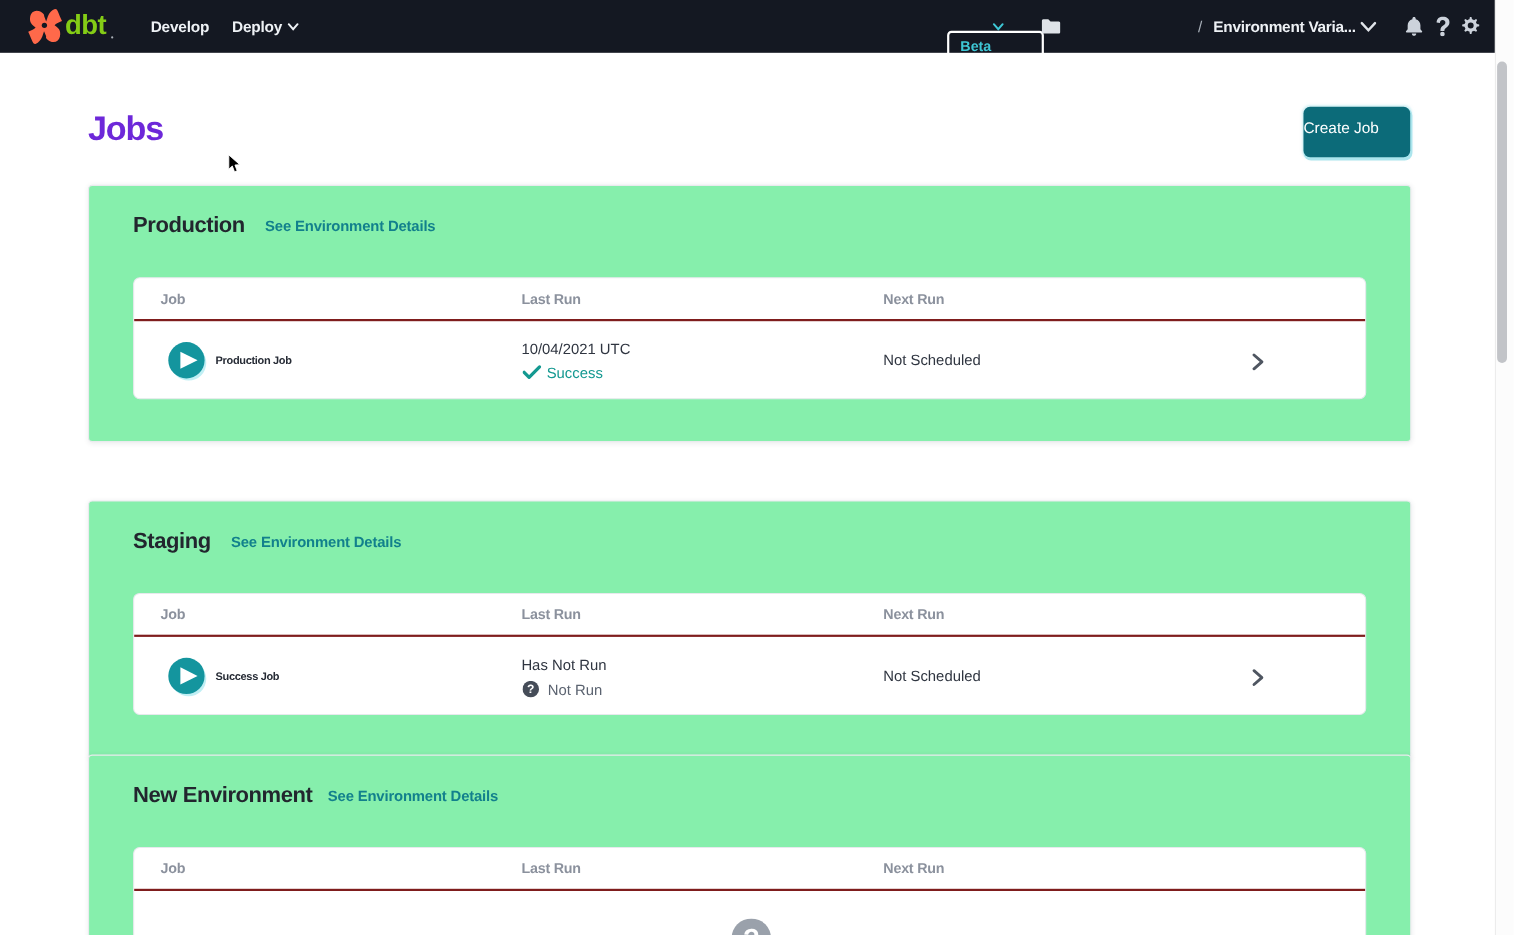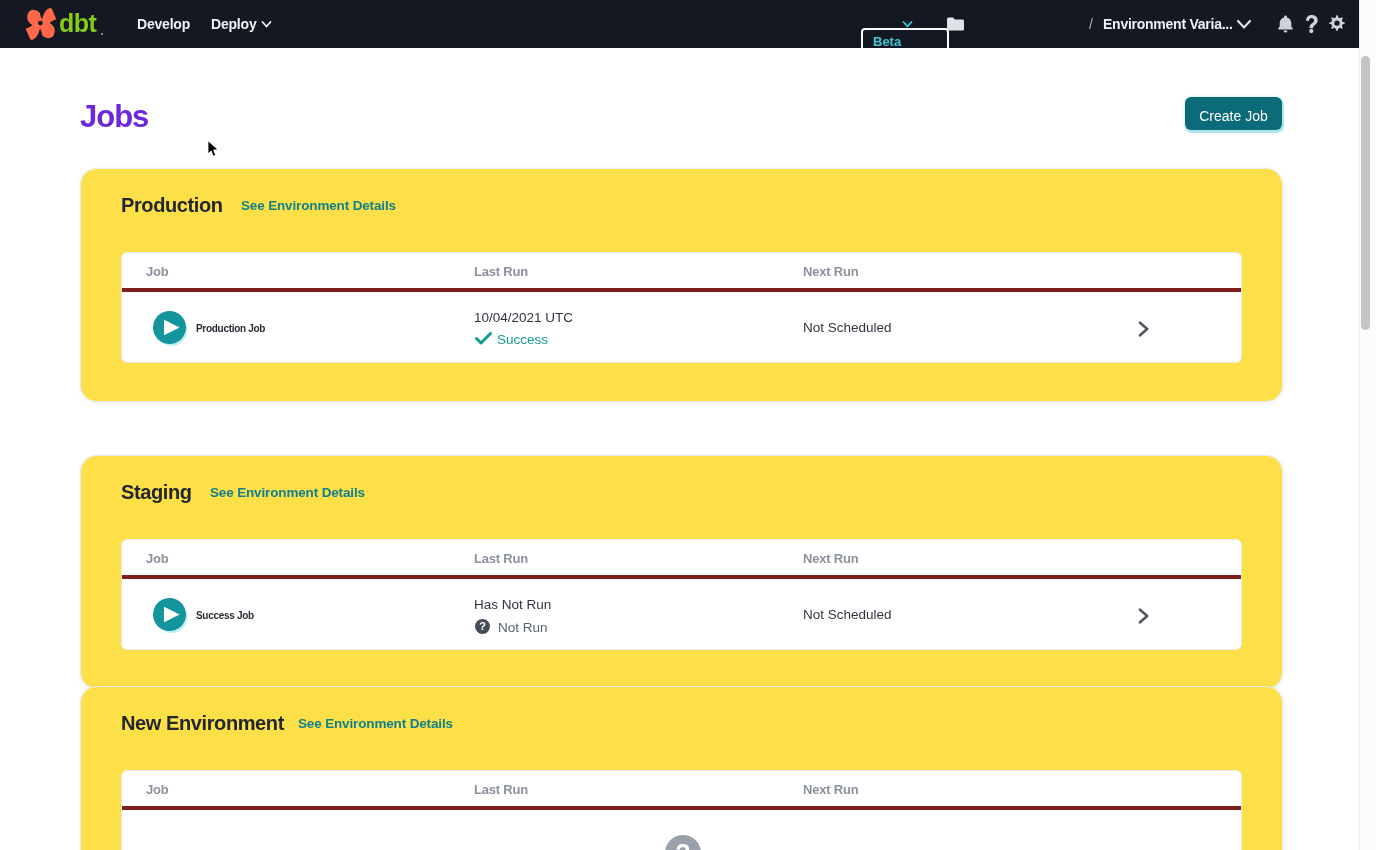--- a/index.html
+++ b/index.html
@@ -9,29 +9,29 @@
 .logo-mark { position:absolute; left:25px; top:6px; }
 .logo-text { position:absolute; left:59px; top:9px; color:#84cc16; font-size:25px; font-weight:700; letter-spacing:-0.5px; }
 .logo-dot { position:absolute; left:101px; top:33px; width:2px; height:2px; background:#aab0b8; border-radius:1px; }
 .navlink { position:absolute; top:0; height:51px; line-height:48px; color:#eef1f5; font-size:14px; font-weight:700; letter-spacing:-0.2px; }
 .nv1 { left:137px; } .nv2 { left:211px; } .nv3 { left:295px; }
 .beta { position:absolute; left:861px; top:12px; width:88px; height:27px; border:2px solid #ffffff; border-radius:4px; color:#3ec7d5; font-size:13px; font-weight:700; line-height:23px; text-align:left; padding-left:10px;margin-top:16px; }
 .crumb { position:absolute; top:0; height:48px; line-height:48px; color:#eef1f5; font-size:14px; font-weight:700; letter-spacing:-0.25px; }
 .crumb-sep { color:#aab1bb; font-weight:400; }
 .navicon { position:absolute; }
 h1 { position:absolute; left:80px; top:101px; font-size:31px; line-height:31px; font-weight:700; color:#6d28d9; letter-spacing:-1px; }
-.createjob { position:absolute; left:1185px; top:97px; width:97px; height:33px; background:#0c6b79; border-radius:6px; color:#fff; font-size:14px; font-weight:400; text-align:center; line-height:38px; box-shadow:1px 2px 0 1px rgba(168,228,236,0.95), 0 0 2px 1px rgba(168,228,236,0.5); }
-.card { position:absolute; left:80px; width:1203px; background:#fde047; border:1px solid #e9ebee; border-radius:17px; box-shadow:0 1px 5px rgba(30,40,50,0.08); }
+.createjob { position:absolute; left:1185px; top:97px; width:97px; height:46px; background:#0c6b79; border-radius:6px; color:#fff; font-size:14px; font-weight:400; line-height:38px; box-shadow:1px 2px 0 1px rgba(168,228,236,0.95), 0 0 2px 1px rgba(168,228,236,0.5); }
+.card { position:absolute; left:80px; width:1203px; background:#86efac; border:1px solid #e9ebee; border-radius:4px; box-shadow:0 1px 5px rgba(30,40,50,0.08); }
 .c1 { top:168px; height:234px; }
 .c2 { top:427px; height:234px;margin-top:28px; }
 .c3 { top:686px; height:300px; }
 .card h2 { position:absolute; left:40px; top:25px; font-size:20px; line-height:22px; font-weight:700; color:#22262e; letter-spacing:-0.4px; }
 .card .envlink { position:absolute; top:29px; font-size:13.5px; line-height:16px; font-weight:700; color:#12808c; letter-spacing:-0.15px; }
 .tbl { position:absolute; left:40px; top:83px; width:1121px; border:1px solid #e7e9ed; border-radius:6px; background:#fff; }
-.thead { height:39px; border-bottom:4px solid #7f1d1d; position:relative; }
+.thead { height:39px; border-bottom:2px solid #7f1d1d; position:relative; }
 .th { position:absolute; top:0; line-height:38px; font-size:13px; font-weight:700; color:#8b919d; letter-spacing:-0.2px; }
 .th1 { left:24px; } .th2 { left:352px; } .th3 { left:681px; }
 .trow { height:70px; position:relative; }
 .play { position:absolute; left:31px; top:19px; width:33px; height:33px; overflow:visible; }
 .jobname { position:absolute; left:74px; top:29px; font-size:10px; line-height:16px; font-weight:700; color:#262b35; letter-spacing:-0.3px; }
 .lr1 { position:absolute; left:352px; top:18px; font-size:13.5px; line-height:16px; color:#2f3540; }
 .lr2 { position:absolute; left:353px; top:40px; font-size:13.5px; line-height:16px; }
 .success { color:#149991;text-align:right; }
 .notrun-txt { color:#5b6370; }
 .nextrun { position:absolute; left:681px; top:28px; font-size:13.5px; line-height:16px; color:#2f3540; }

